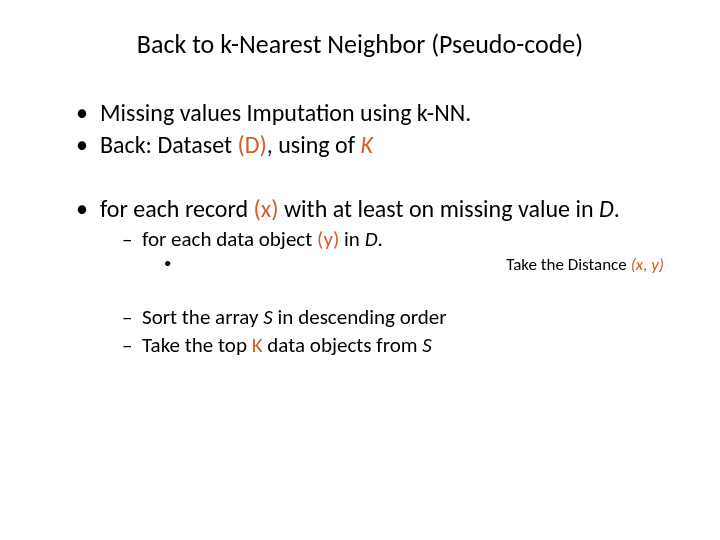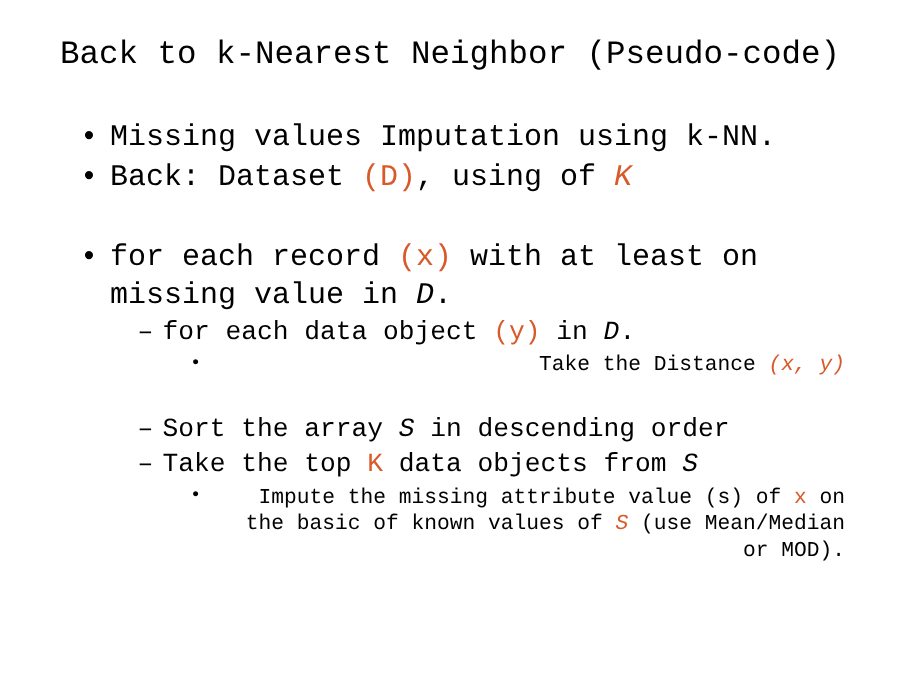--- a/index.html
+++ b/index.html
@@ -9,32 +9,31 @@
     height: 540px;
     background: #fff;
     font-family: Calibri, "Segoe UI", Arial, sans-serif;
     color: #000;
   }
   .slide {
     box-sizing: border-box;
     width: 720px;
     height: 540px;
     padding: 28px 40px 20px 40px;
-    font-family: Liberation Mono, monospace;
   }
   .title {
     font-size: 26px;
     text-align: center;
     margin: 0 0 38px 0;
     font-weight: 400;
   }
   ul.lvl1 {
     list-style: none;
     padding-left: 20px;
-    margin: 4px;
+    margin: 16px;
   }
   ul.lvl1 > li {
     position: relative;
     font-size: 24px;
     line-height: 1.25;
     padding-left: 24px;
     margin-bottom: 2px;
   }
   ul.lvl1 > li::before {
     content: "•";
@@ -118,23 +117,18 @@
             </li>
           </ul>
         </li>
 
         <li class="gap-above">
           <span>Sort the array </span><span class="italic">S</span><span> in descending order</span>
         </li>
         <li>
           <span>Take the top </span><span class="accent">K</span><span> data objects from </span><span class="italic">S</span>
 
-          <ul class="lvl3">
-            <li>
-              <span>Impute the missing attribute value (s) of </span><span class="accent">x</span><span> on the basic of known values of </span><span class="italic accent">S</span><span> (use Mean/Median or MOD).</span>
-            </li>
-          </ul>
         </li>
       </ul>
     </li>
   </ul>
 
 </div>
 
 </body></html>

